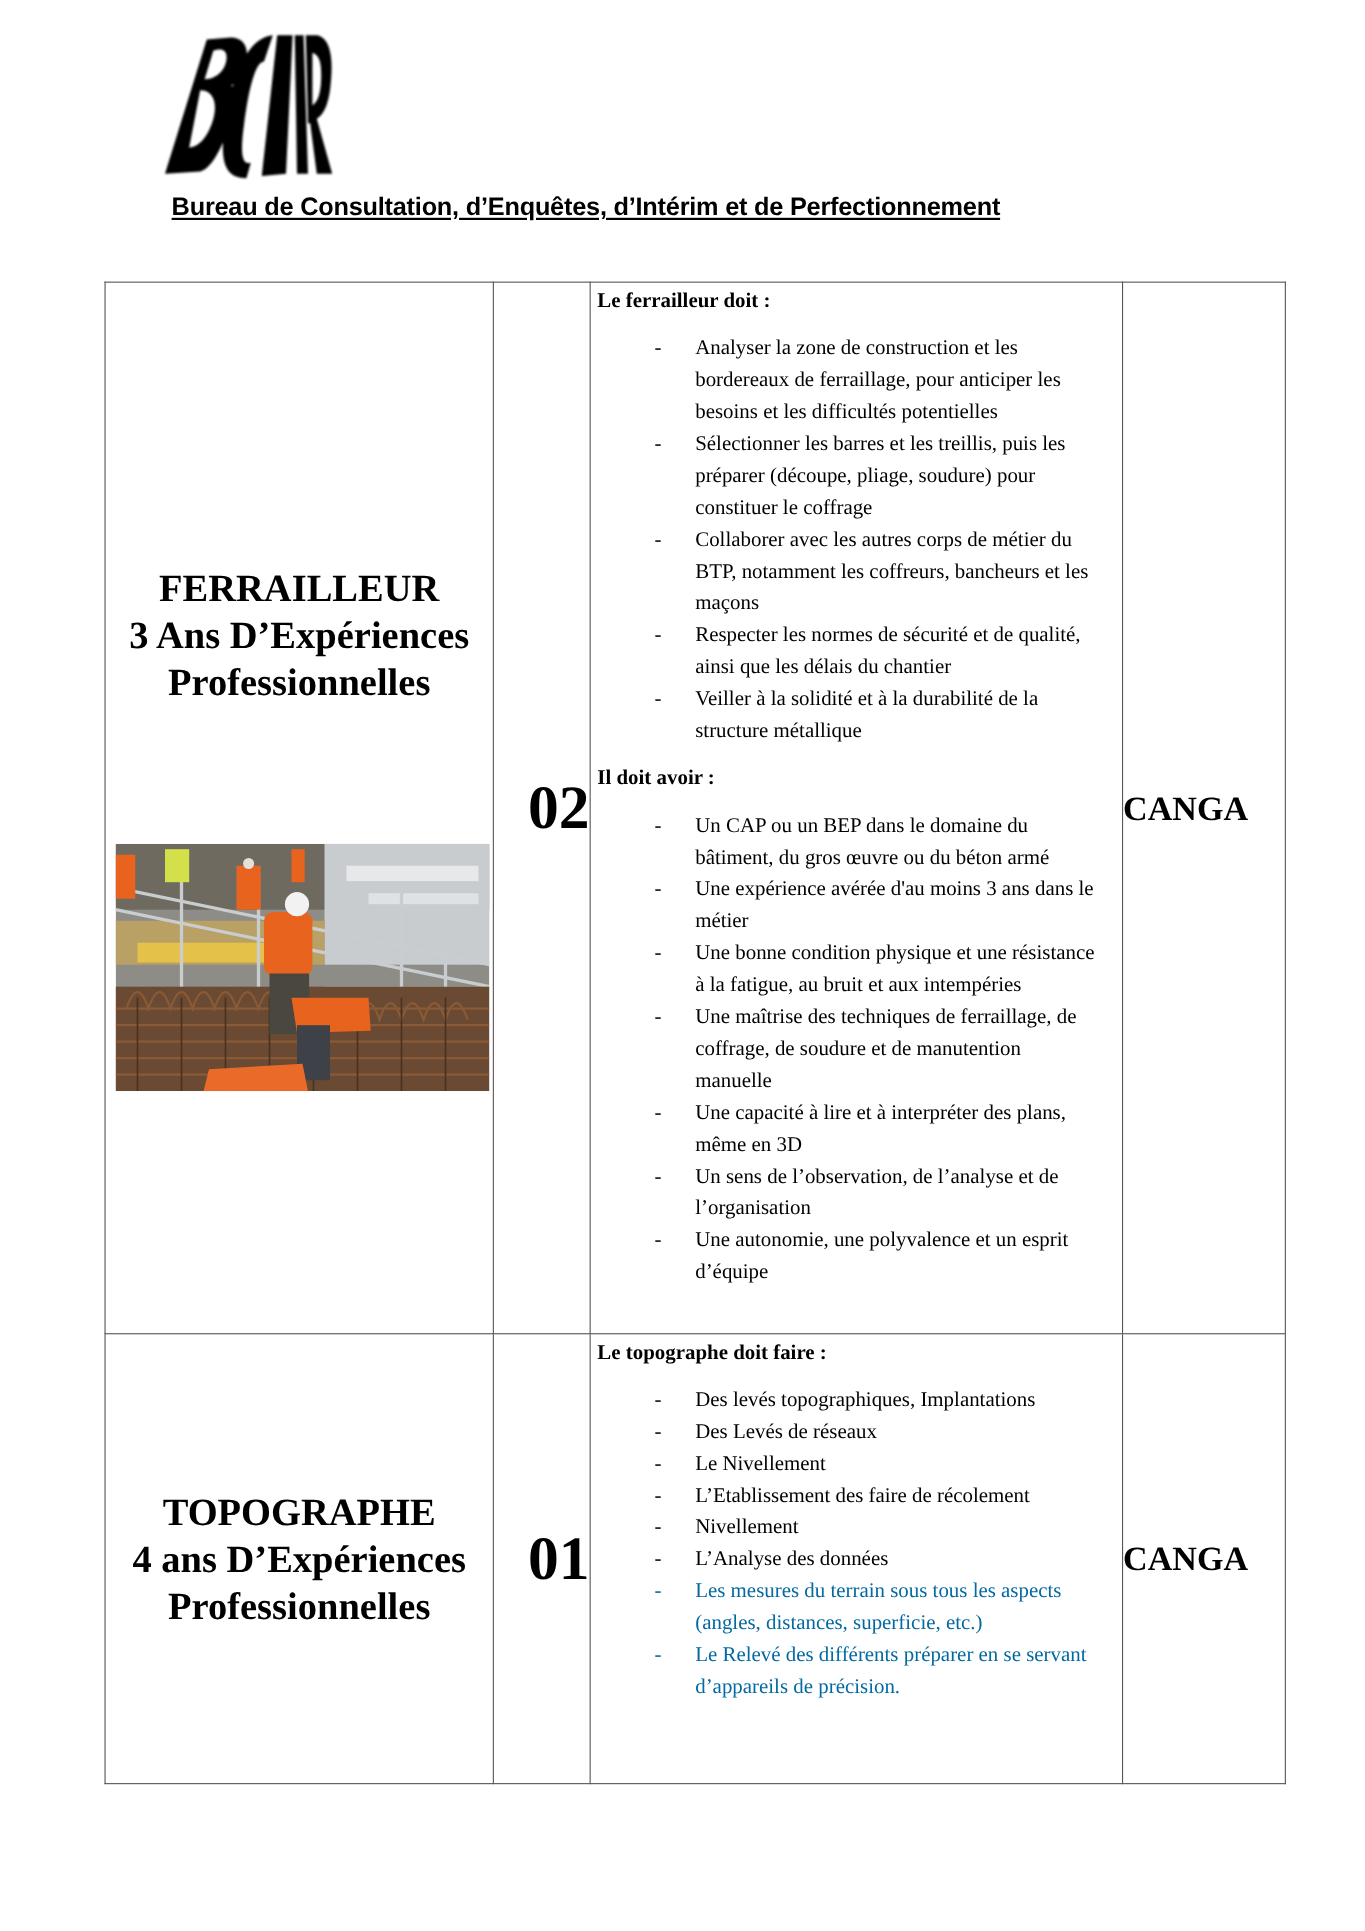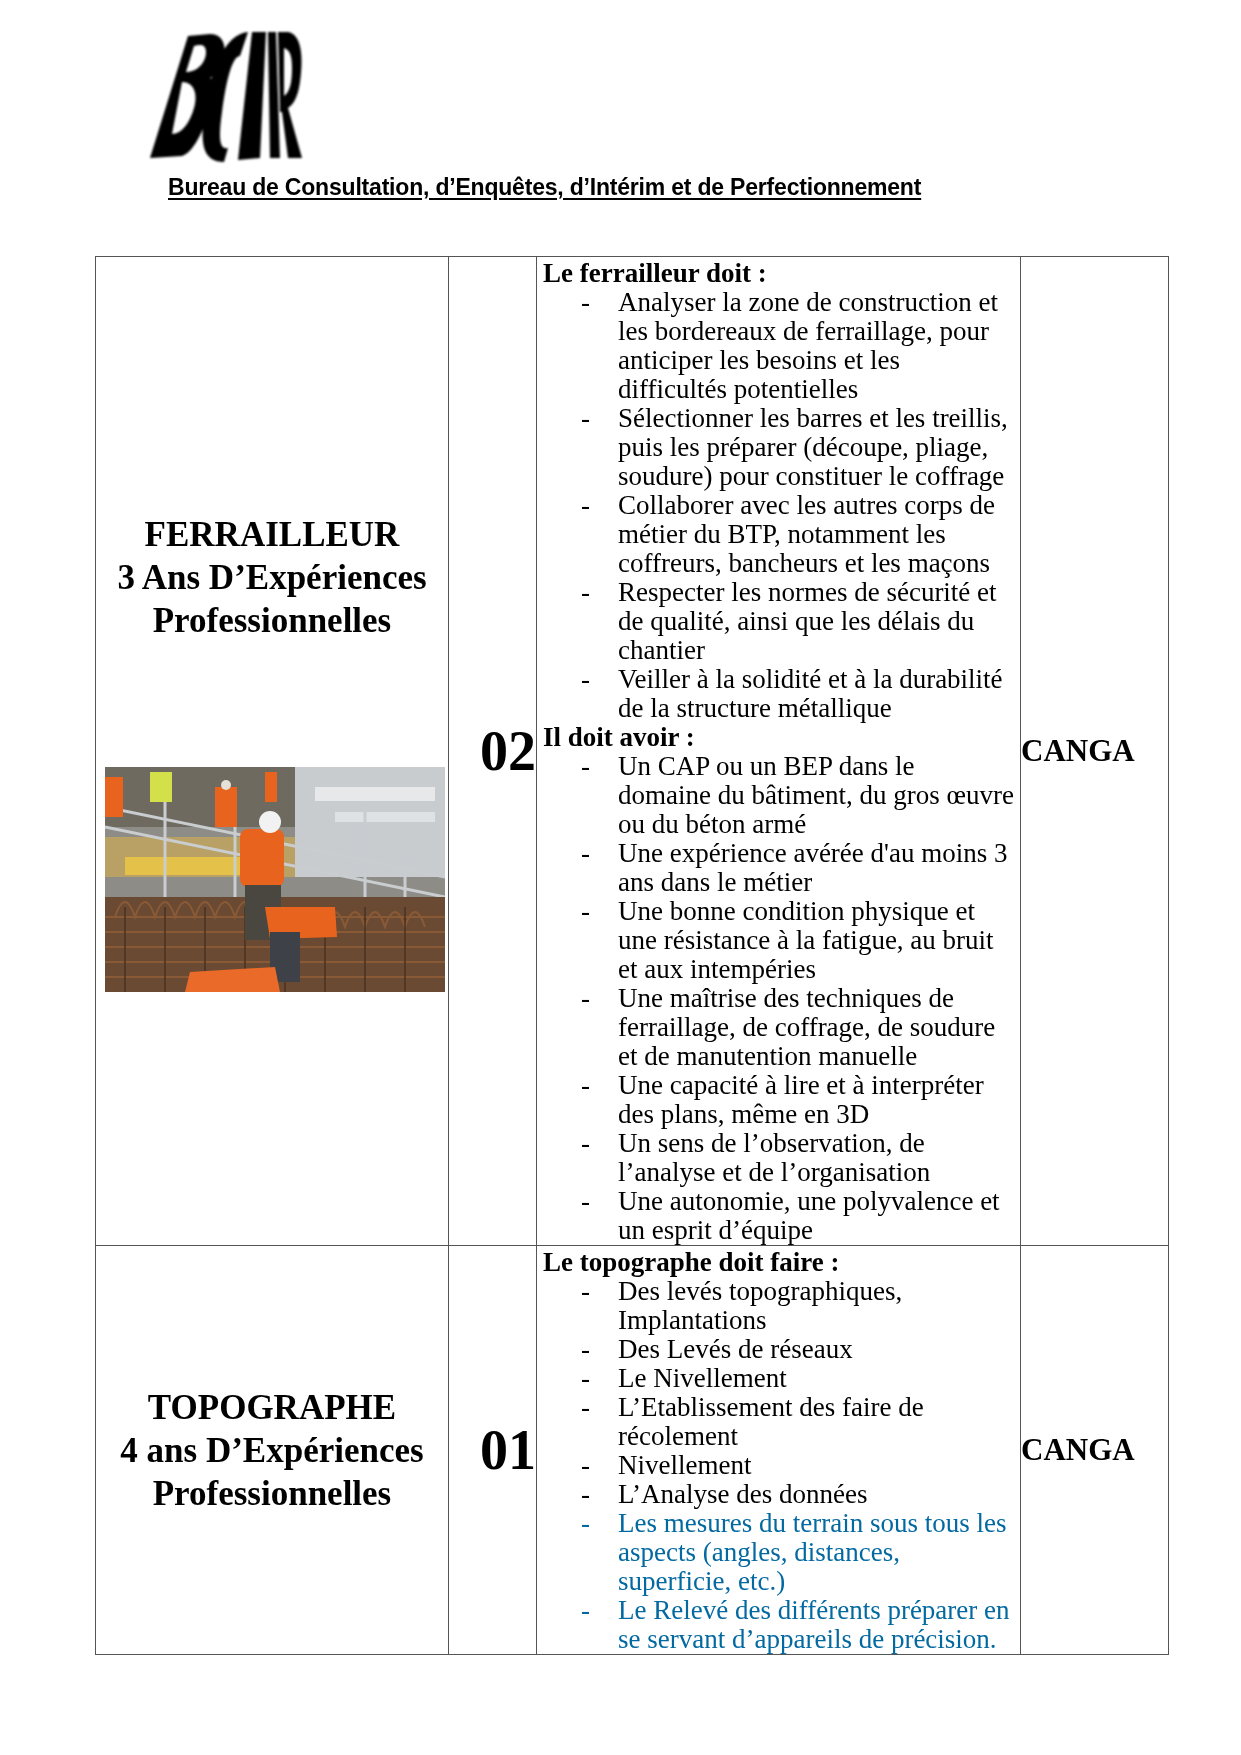--- a/index.html
+++ b/index.html
@@ -27,21 +27,20 @@
       position: absolute;
       left: 156px;
       top: 174px;
       font-family: "Liberation Sans", sans-serif;
       font-weight: bold;
       font-size: 23px;
       text-decoration: underline;
       text-underline-offset: 3px;
       letter-spacing: -0.2px;
       white-space: nowrap;
-      margin-left: 12px;
     }
     table.jobs {
       position: absolute;
       left: 95px;
       top: 256px;
       width: 1073px;
       border-collapse: collapse;
       table-layout: fixed;
     }
     table.jobs td {
@@ -86,29 +85,29 @@
       font-size: 56px;
     }
     .loc {
       text-align: left;
       font-weight: bold;
       font-size: 31px;
     }
     .desc-cell {
       vertical-align: top !important;
       padding: 2px 6px 0 6px !important;
-      font-size: 27px;
+      font-size: 19px;
       line-height: 29px;
     }
     .desc-heading {
       font-weight: bold;
     }
     ul.dash {
       list-style: none;
-      margin: 0;
+      margin: 14px;
       padding: 0;
     }
     ul.dash li {
       position: relative;
       padding-left: 75px;
     }
     ul.dash li::before {
       content: "-";
       position: absolute;
       left: 38px;

